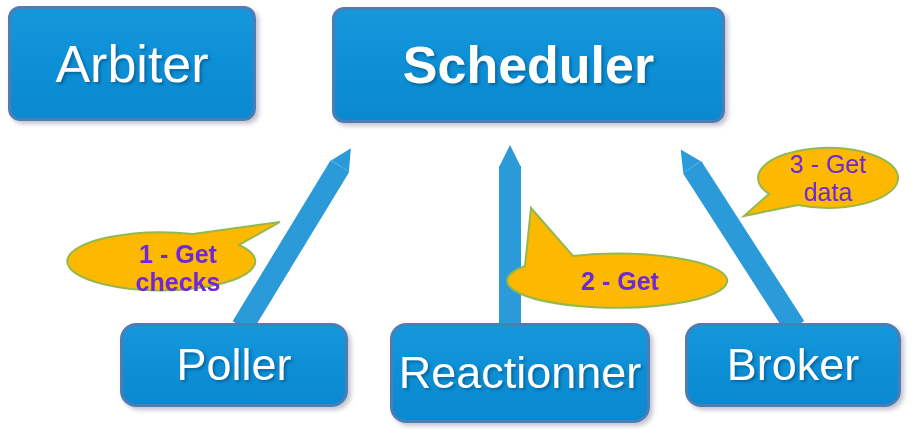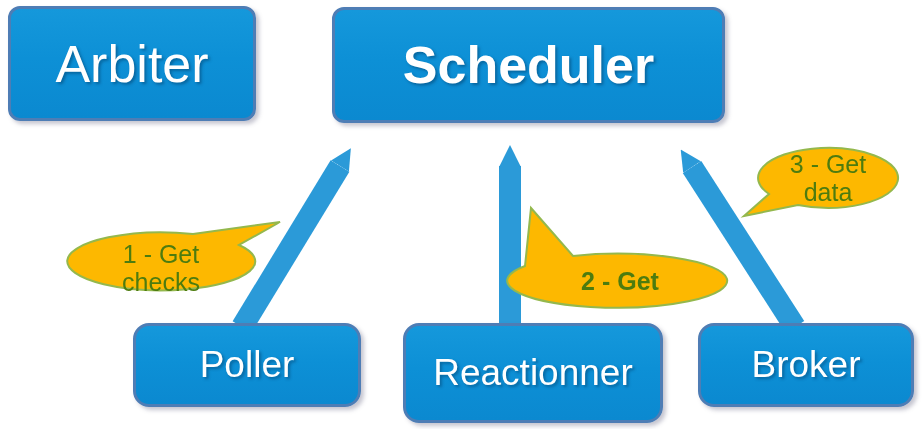--- a/index.html
+++ b/index.html
@@ -34,22 +34,21 @@
     text-shadow: 2px 2px 3px rgba(0, 50, 90, 0.45);
     z-index: 2;
     box-sizing: border-box;
   }
   .node-top {
     border-radius: 12px;
     font-size: 52px;
   }
   .node-bottom {
     border-radius: 16px;
-    font-size: 37px;
-    margin-left: 13px;
+    font-size: 45px;
   }
   #node-arbiter     { left: 8px;   top: 6px;   width: 248px; height: 115px; }
   #node-scheduler   { left: 332px; top: 7px;   width: 393px; height: 116px; font-weight: bold; }
   #node-poller      { left: 120px; top: 323px; width: 228px; height: 84px; }
   #node-reactionner { left: 390px; top: 323px; width: 260px; height: 100px; }
   #node-broker      { left: 685px; top: 323px; width: 216px; height: 84px; }
 
   .arrow-line {
     stroke: #2b9ad8;
     stroke-width: 22;
@@ -59,26 +58,26 @@
     stroke: #94b84d;
     stroke-width: 2;
   }
   .callout-text {
     position: absolute;
     z-index: 3;
     display: flex;
     flex-direction: column;
     align-items: center;
     justify-content: center;
-    color: #4d7c0f;
+    color: #6d28d9;
     font-size: 25px;
     line-height: 28px;
     text-align: center;
   }
-  #callout-text-1 { left: 71px;  top: 234px; width: 180px; height: 68px; }
+  #callout-text-1 { left: 88px;  top: 234px; width: 180px; height: 68px; font-weight: bold; }
   #callout-text-2 { left: 515px; top: 252px; width: 210px; height: 58px; font-weight: bold; }
   #callout-text-3 { left: 763px; top: 149px; width: 130px; height: 58px; }
 </style>
 </head>
 <body>
 
 <div class="canvas">
 
   <svg class="overlay" viewBox="0 0 922 429" xmlns="http://www.w3.org/2000/svg">
     <defs>

